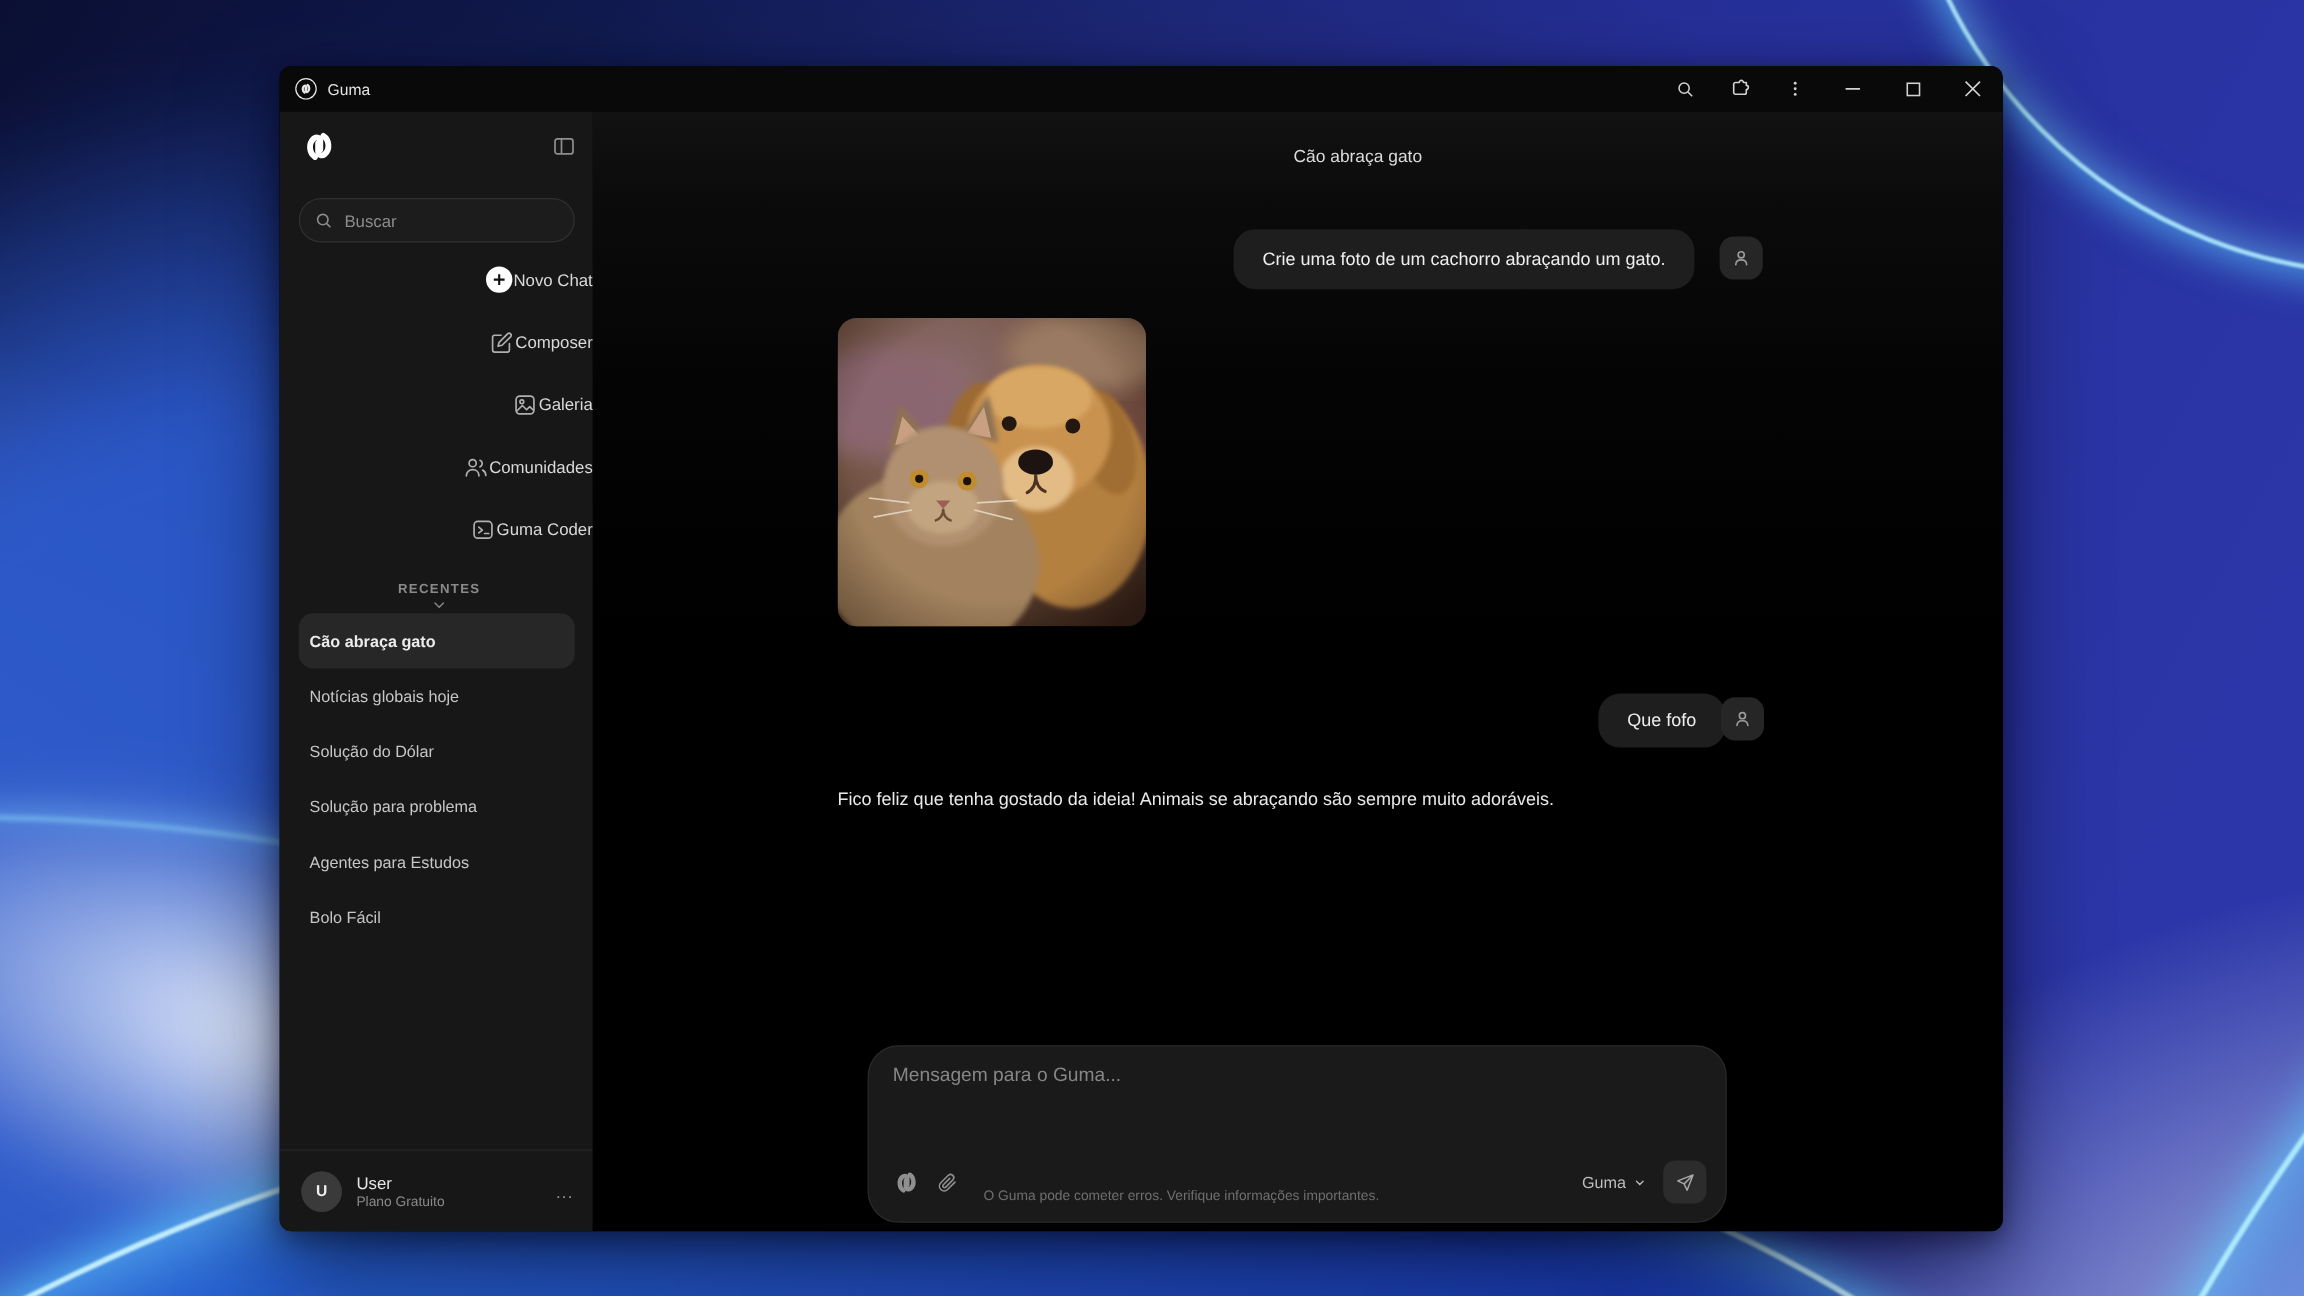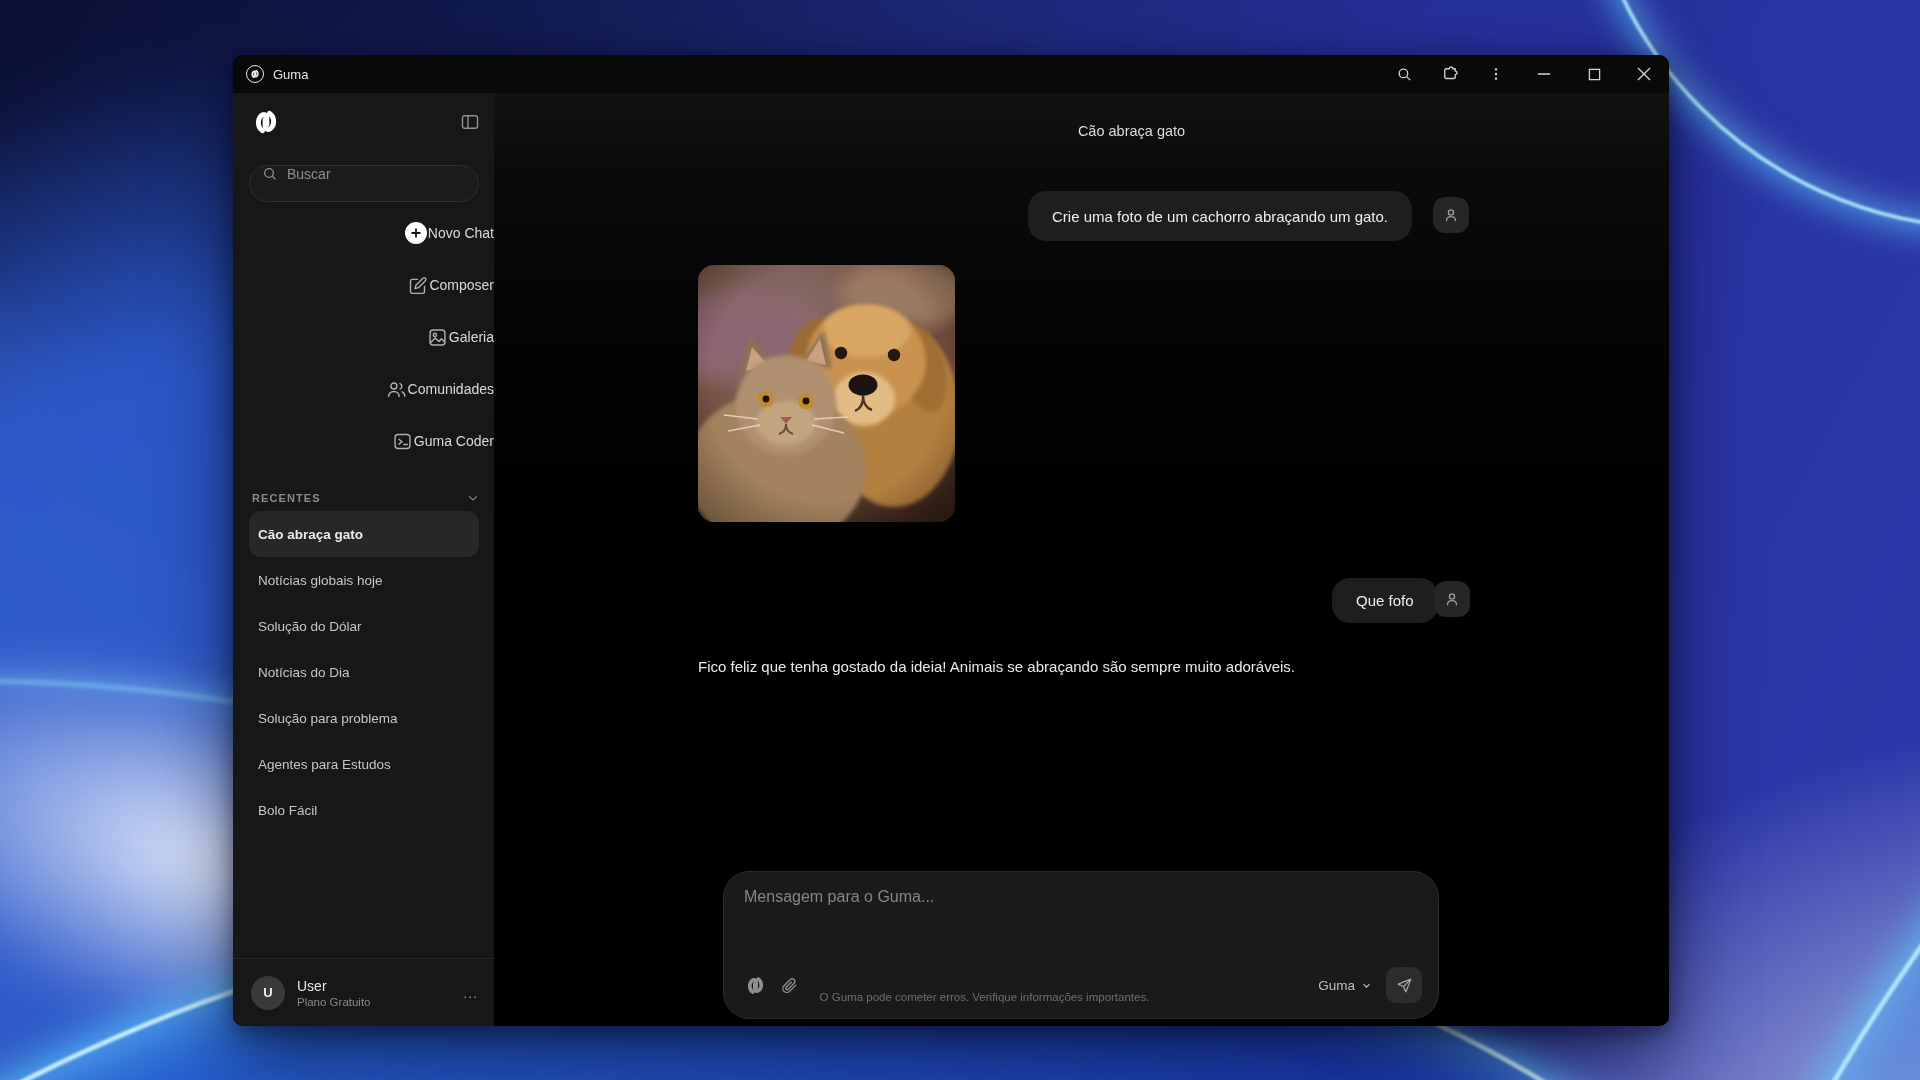--- a/index.html
+++ b/index.html
@@ -46,32 +46,32 @@
   .tb-btn.narrow { width:50px; }
 
   .app { flex:1; display:flex; min-height:0; }
 
   
   .sidebar { width:261px; background:#171717; display:flex; flex-direction:column; position:relative; }
   .sb-top { height:56px; padding:15px 14px 0 19px; display:flex; align-items:flex-start; justify-content:space-between; }
   .sb-logo { width:28px; height:28px; color:#fff; }
   .sb-toggle { width:20px; height:20px; color:#8f8f8f; margin-top:4px; }
   .sb-search { margin:16px 15px 0 16px; height:37px; background:#1c1c1c; border:1px solid #303030;
-    border-radius:19px; display:flex; align-items:flex-start; padding:0 12px; gap:9px; }
+    border-radius:19px; display:flex; align-items:center; padding:0 12px; gap:9px; }
   .sb-search svg { color:#8d8d8d; flex:0 0 auto; }
   .sb-search input { background:transparent; border:none; outline:none; color:#cfcfcf;
     font-size:14px; width:100%; font-family:"Liberation Sans", sans-serif; }
   .sb-search input::placeholder { color:#8d8d8d; }
   .sb-nav { margin-top:9px; }
   .nav-item { height:44px; margin-bottom:8px; display:flex; align-items:center; padding-left:19px; cursor:pointer;justify-content:flex-end; }
   .nav-icon { width:23px; height:23px; color:#b0b0b0; display:flex; align-items:center; justify-content:center; }
   .nav-label { font-size:14px; color:#d9d9d9; }
   .plus-circle { width:22px; height:22px; background:#fff; border-radius:50%;
     display:flex; align-items:center; justify-content:center; color:#111; }
-  .sb-recents-header { margin:14px 14px 0 19px; height:26px; display:flex; align-items:center; justify-content:space-between; }
+  .sb-recents-header { margin:14px 14px 0 19px; height:26px; display:flex; align-items:center; justify-content:space-between;flex-direction:column; }
   .sb-recents-title { font-size:11px; letter-spacing:1.1px; color:#8a8a8a; font-weight:bold; }
   .sb-recents-header svg { color:#8a8a8a; }
   .recent-item { height:46px; margin:0 15px 0 16px; border-radius:12px; display:flex; align-items:center;
     padding-left:9px; font-size:13.5px; color:#c6c6c6; cursor:pointer; }
   .recent-item.selected { background:#272727; color:#ececec; font-weight:bold; }
   .sb-flex { flex:1; }
   .sb-user { border-top:1px solid #262626; height:68px; display:flex; align-items:center; padding:0 16px 0 18px; gap:12px; }
   .user-avatar { width:34px; height:34px; border-radius:50%; background:#3a3a3a; color:#f0f0f0;
     display:flex; align-items:center; justify-content:center; font-size:13px; font-weight:bold; }
   .user-meta { flex:1; }
@@ -251,21 +251,20 @@
       <div class="sb-recents-header">
         <div class="sb-recents-title">RECENTES</div>
         <svg width="14" height="14" viewBox="0 0 24 24" fill="none" stroke="currentColor" stroke-width="2" stroke-linecap="round">
           <path d="M6 9.5 l6 6 6 -6"></path>
         </svg>
       </div>
 
       <div class="recent-item selected">Cão abraça gato</div>
       <div class="recent-item">Notícias globais hoje</div>
       <div class="recent-item">Solução do Dólar</div>
-      <div class="recent-item">Notícias do Dia</div>
       <div class="recent-item">Solução para problema</div>
       <div class="recent-item">Agentes para Estudos</div>
       <div class="recent-item">Bolo Fácil</div>
 
       <div class="sb-flex"></div>
 
       <div class="sb-user">
         <div class="user-avatar">U</div>
         <div class="user-meta">
           <div class="user-name">User</div>

